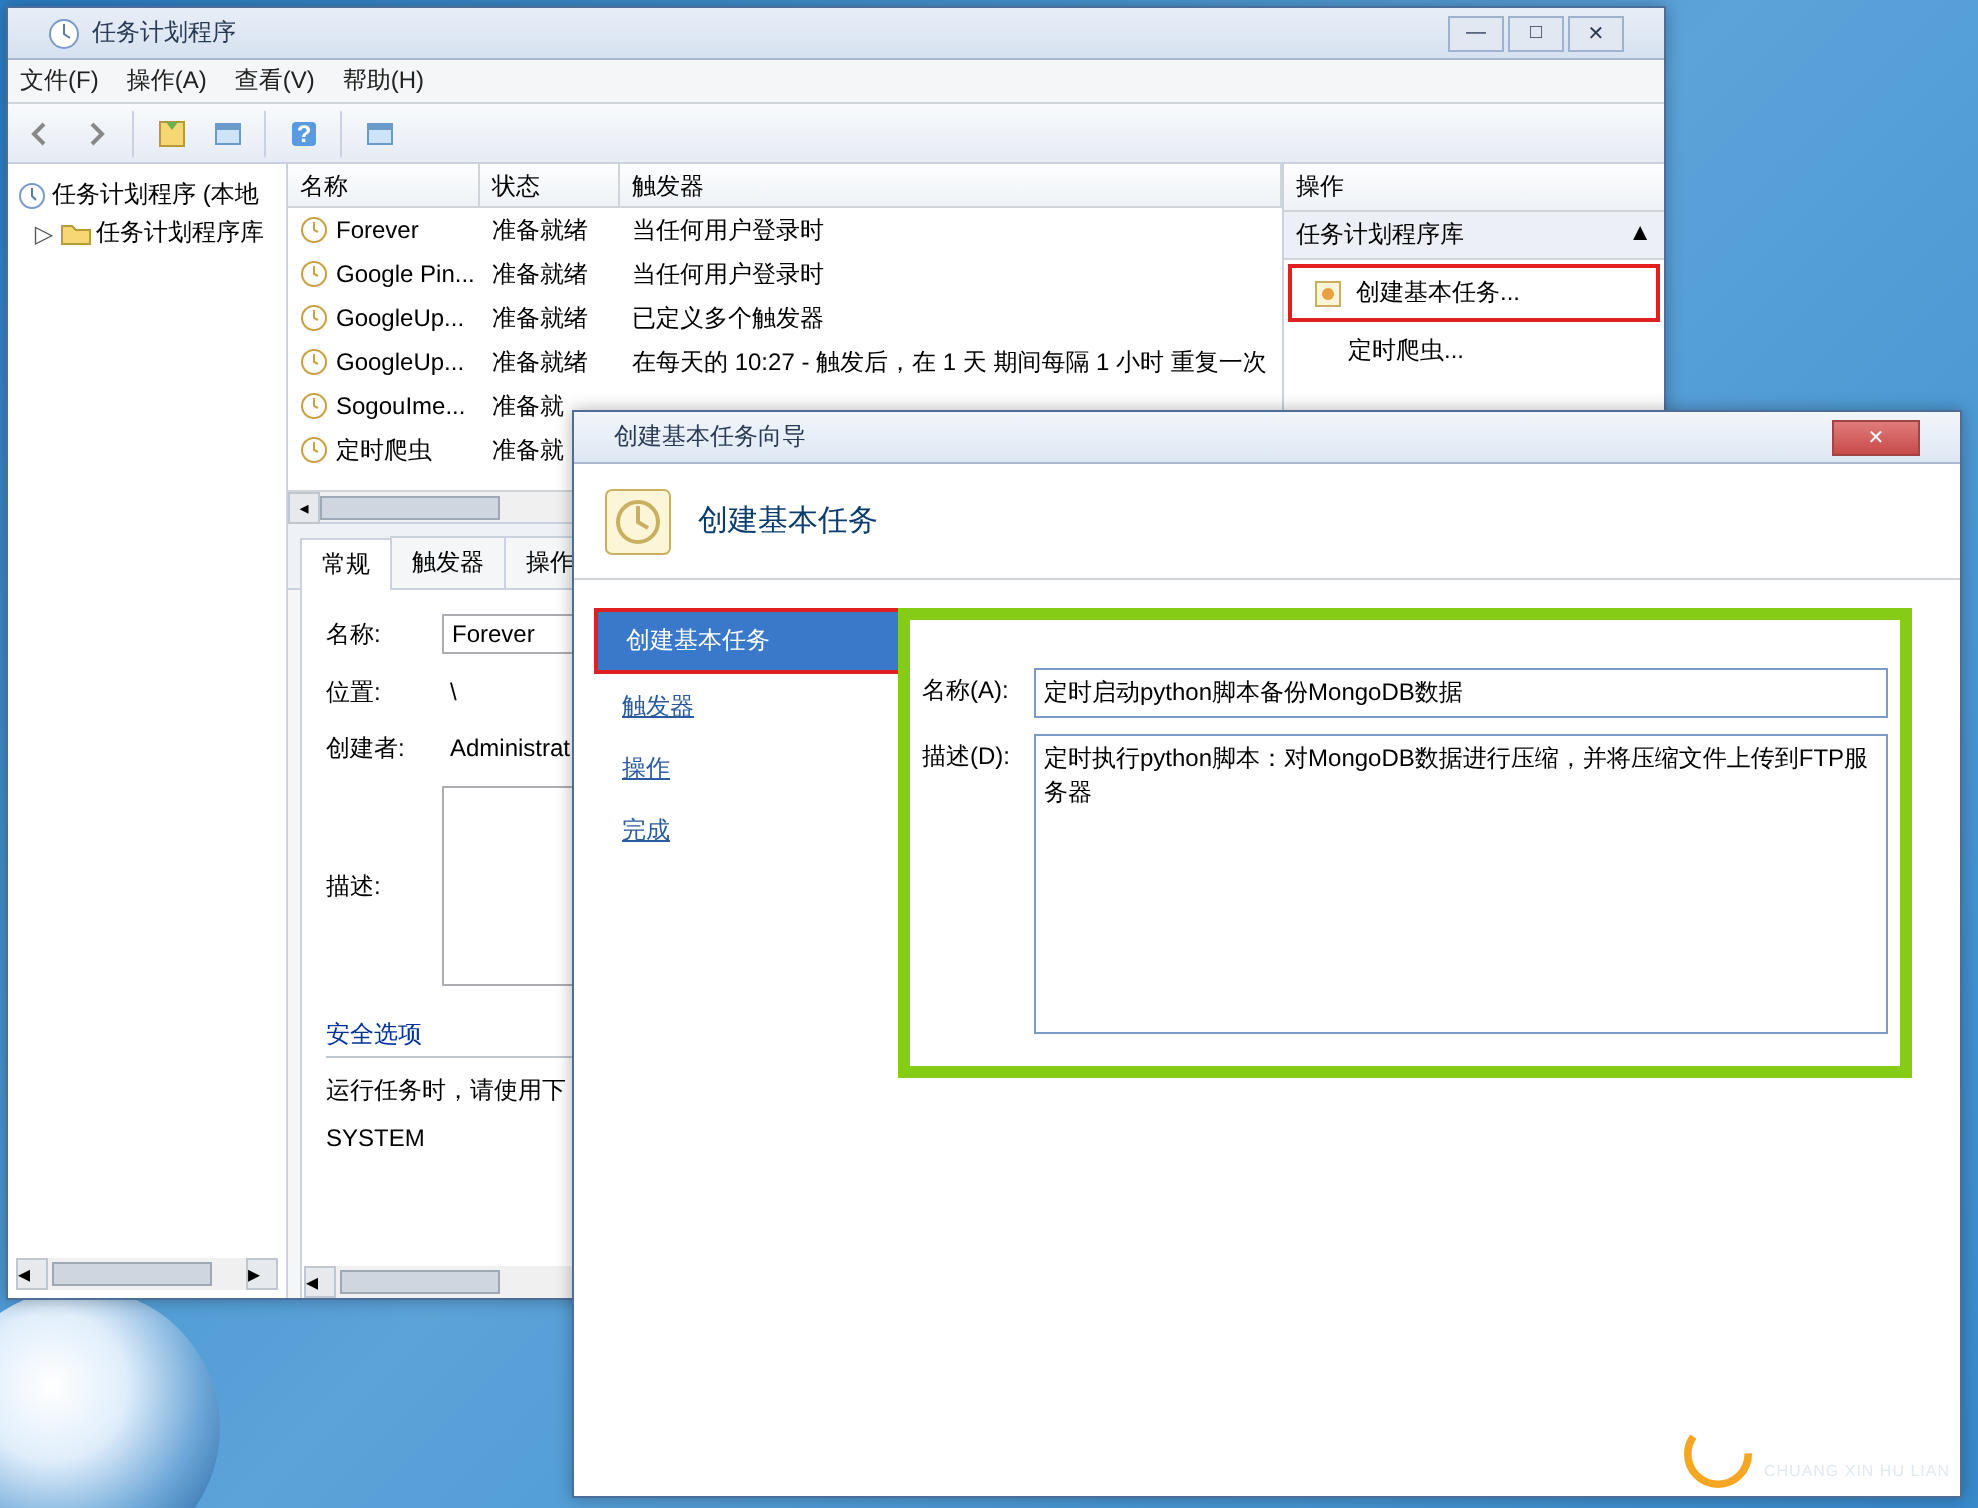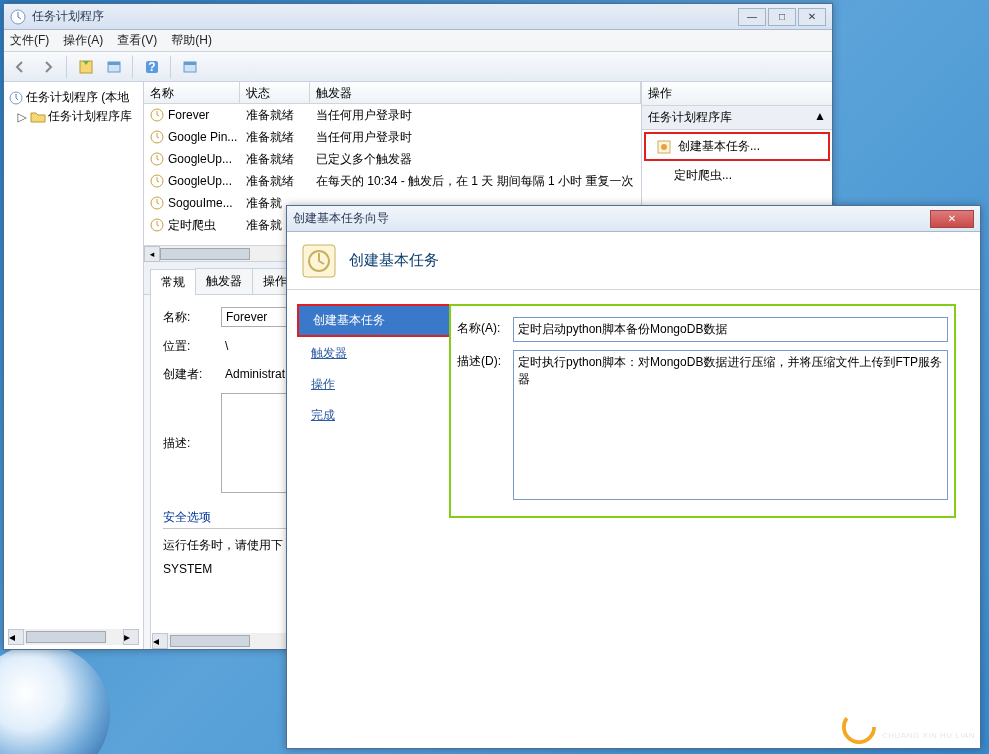--- a/index.html
+++ b/index.html
@@ -1,21 +1,21 @@
 <!DOCTYPE html>
 <html><head>
 <meta charset="utf-8">
 <style>
 * { box-sizing: border-box; margin: 0; padding: 0; font-family: "Microsoft YaHei", "Segoe UI", Tahoma, sans-serif; font-size: 12px; }
 body { background: linear-gradient(135deg, #2b7ec4 0%, #5ba3d9 50%, #3889cc 100%); width: 989px; height: 754px; overflow: hidden; position: relative; }
 
 
 .window { position: absolute; background: #fff; border: 1px solid #4d6e99; box-shadow: 0 0 8px rgba(0,0,0,0.3); }
 .main-win { left: 3px; top: 3px; width: 830px; height: 647px; }
-.titlebar { height: 26px; background: linear-gradient(#e8eef7, #d6e1f0); display: flex; align-items: center; padding: 0 6px; border-bottom: 1px solid #a9b8cc; }
+.titlebar { height: 26px; background: linear-gradient(#e8eef7, #d6e1f0); display: flex; align-items: center; padding: 0 20px; border-bottom: 1px solid #a9b8cc; }
 .titlebar .icon { width: 16px; height: 16px; margin-right: 6px; display:inline-flex; align-items:center; justify-content:center;}
 .titlebar .title { flex: 1; color: #2a3a55; }
 .winbtns { display: flex; gap: 2px; margin-left:auto;}
 .winbtn { width: 28px; height: 18px; background: #e1e8f2; border: 1px solid #9fb3cc; display:flex; align-items:center; justify-content:center; font-size:10px; color:#2a3a55;}
 .winbtn.close { width: 44px; background:#d67a7a; color:#fff; border-color:#a04444;}
 
 .menubar { height: 22px; background: #f5f6f7; border-bottom: 1px solid #d0d5da; display: flex; align-items: center; padding: 0 6px; gap: 14px; }
 .menubar span { color: #222; }
 
 .toolbar { height: 30px; background: linear-gradient(#f8fafd,#e6ecf4); border-bottom: 1px solid #c9d2de; display: flex; align-items: center; padding: 0 4px; gap: 4px; }
@@ -68,21 +68,21 @@
 .wiz-body { display:flex; flex-direction:column; height:calc(100% - 26px); background:#fff;}
 .wiz-head { height:58px; border-bottom:1px solid #d0d5da; display:flex; align-items:center; padding:0 14px; gap:12px;}
 .wiz-head .big-ic { width:36px; height:36px; }
 .wiz-head .ttl { font-size:15px; color:#0a3d6e; }
 .wiz-main { flex:1; display:flex; }
 .wiz-nav { width:160px; padding:14px 0 0 14px; }
 .wiz-nav .step { padding:6px 10px; margin-bottom:2px; color:#2a5aa0; text-decoration:underline; cursor:pointer;}
 .wiz-nav .step.active { background:#3a78c9; color:#fff; text-decoration:none; }
 .wiz-content { flex:1; padding:14px 18px 14px 8px; }
 .wiz-intro { color:#222; line-height:1.5; margin-bottom:10px; }
-.wform { border:2px solid #84cc16; padding:11px 6px 8px 6px; position:relative; left:-6px; right:-6px;}
+.wform { border:6px solid #84cc16; padding:24px 6px 8px 6px; position:relative; left:-6px; right:-6px;}
 .wrow { display:flex; margin-bottom:8px; }
 .wrow label { width:56px; padding-top:3px; }
 .wrow .inp { flex:1; border:1px solid #7a9ac9; padding:3px 4px; background:#fff; min-height:18px;}
 .wrow .ta { height:150px; }
 .hbar2 { position:absolute; left:4px; right:4px; bottom:4px; height:16px; background:#f0f0f0; display:flex;}
 .hbar2 .tk{width:16px;height:16px;background:#e6e9ee;border:1px solid #c0c6cd;}
 .hbar2 .th{flex:0 0 80px;margin:2px;background:#cfd6df;border:1px solid #9fa9b5;}
 
 .logo { position:absolute; right:14px; bottom:10px; display:flex; align-items:center; gap:6px; color:#fff; font-size:18px; font-weight:bold;}
 .logo .lg { width:34px; height:34px; }
@@ -216,21 +216,21 @@
                   </svg></span>GoogleUp...</div>
               <div class="cell col-state">准备就绪</div>
               <div class="cell col-trig">已定义多个触发器</div>
             </div>
             <div class="list-row">
               <div class="cell col-name"><span class="clock-ic"><svg viewBox="0 0 14 14">
                     <circle cx="7" cy="7" r="6" fill="#fff" stroke="#c9a040"></circle>
                     <path d="M7 3v4l2 1" stroke="#c9a040" fill="none"></path>
                   </svg></span>GoogleUp...</div>
               <div class="cell col-state">准备就绪</div>
-              <div class="cell col-trig">在每天的 10:34 - 触发后，在 1 天 期间每隔 1 小时 重复一次</div>
+              <div class="cell col-trig">在每天的 10:27 - 触发后，在 1 天 期间每隔 1 小时 重复一次</div>
             </div>
             <div class="list-row">
               <div class="cell col-name"><span class="clock-ic"><svg viewBox="0 0 14 14">
                     <circle cx="7" cy="7" r="6" fill="#fff" stroke="#c9a040"></circle>
                     <path d="M7 3v4l2 1" stroke="#c9a040" fill="none"></path>
                   </svg></span>SogouIme...</div>
               <div class="cell col-state">准备就</div>
               <div class="cell col-trig"></div>
             </div>
             <div class="list-row">

